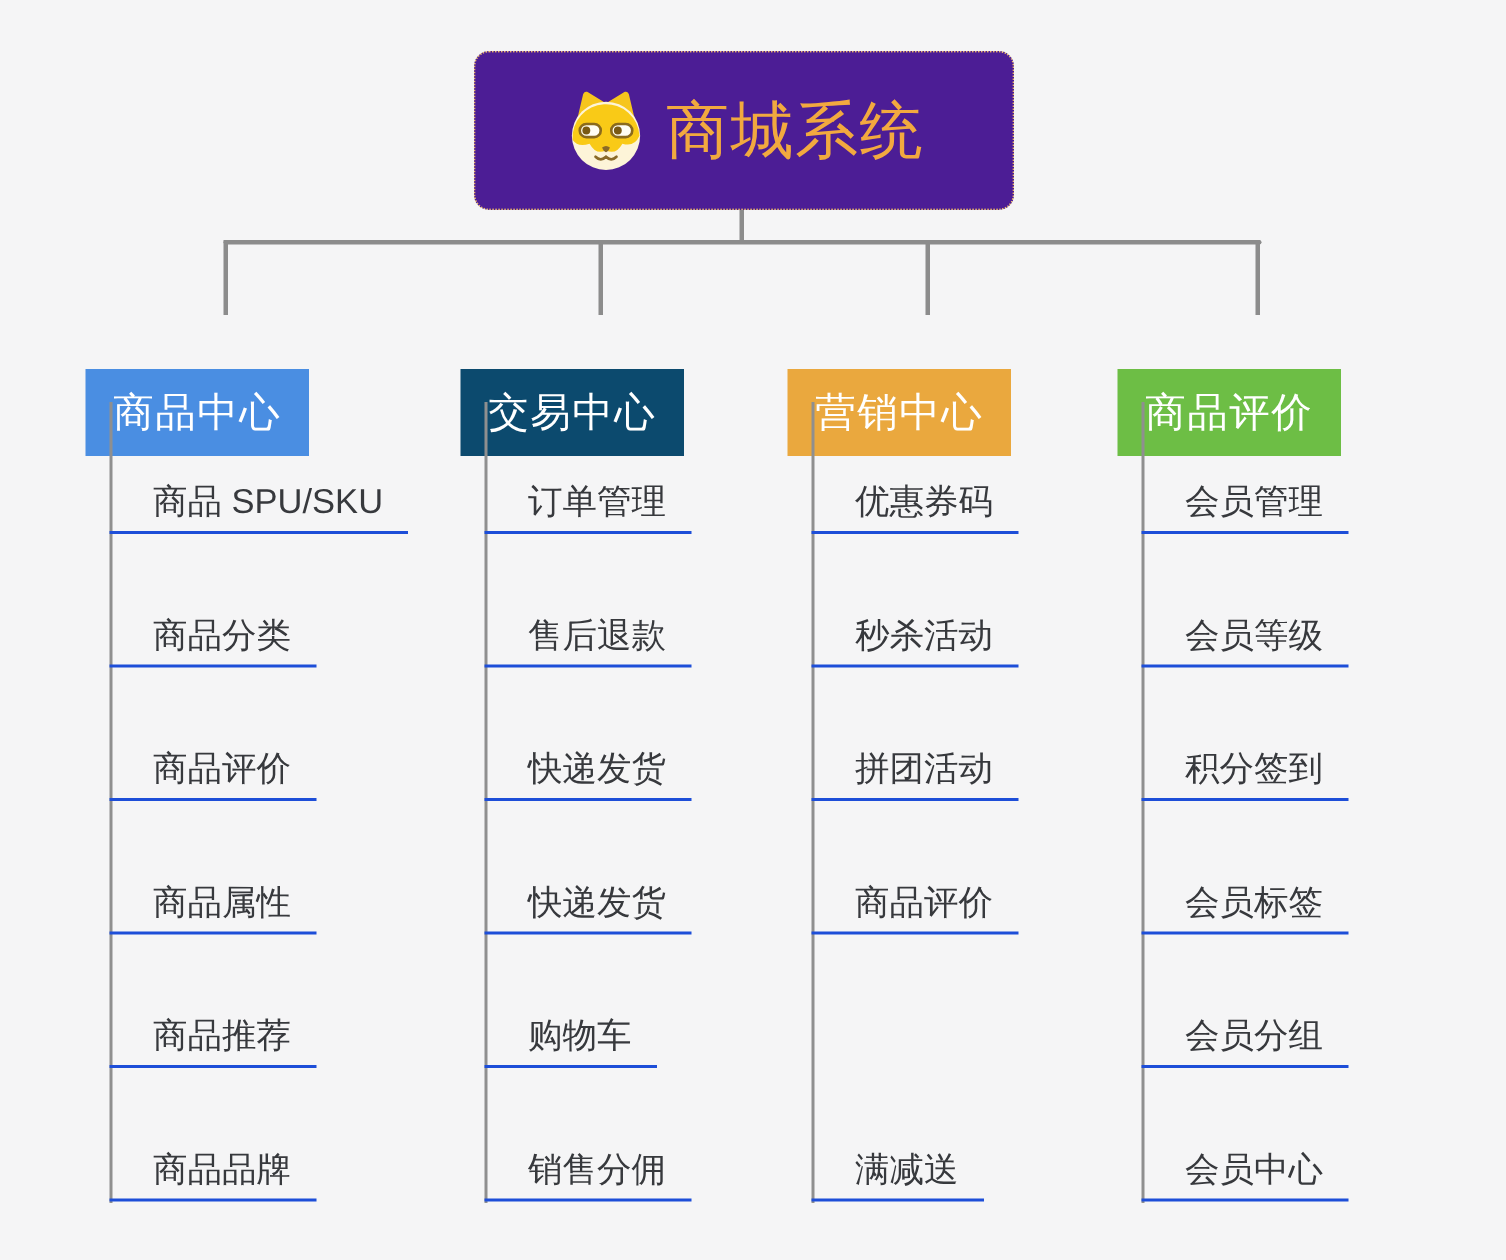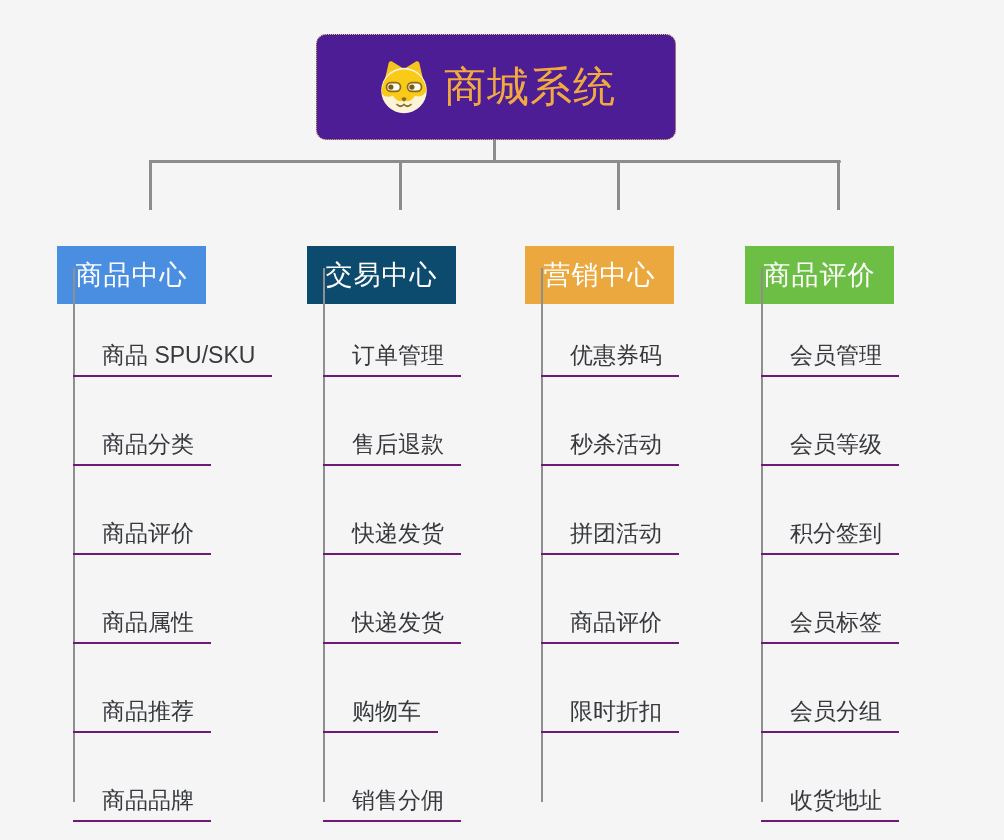--- a/index.html
+++ b/index.html
@@ -70,23 +70,22 @@
     background:#8f8f8f;
   }
   .child{
     position:absolute;left:0;
     display:inline-block;
     white-space:nowrap;
     font-size:23px;
     line-height:28px;
     color:#37393d;
     padding:0 17px 6px 29px;
-    border-bottom:2px solid #701a75;
+    border-bottom:2px solid #1d4ed8;
     cursor:default;
-    margin-top:21px;
   }
   .r1{top:52px;} .r2{top:141px;} .r3{top:230px;}
   .r4{top:319px;} .r5{top:408px;} .r6{top:497px;}
 </style>
 </head>
 <body>
 
 <div class="stage">
 
   <div class="root-node">
@@ -141,26 +140,26 @@
     <div class="child r5">购物车</div>
     <div class="child r6">销售分佣</div>
   </div>
 
   <div class="col col-3">
     <div class="trunk"></div>
     <div class="child r1">优惠券码</div>
     <div class="child r3">拼团活动</div>
     <div class="child r2">秒杀活动</div>
     <div class="child r4">商品评价</div>
-    <div class="child r5">限时折扣</div>
+    <div class="child r6">满减送</div>
   </div>
 
   <div class="col col-4">
     <div class="trunk"></div>
     <div class="child r1">会员管理</div>
     <div class="child r2">会员等级</div>
     <div class="child r3">积分签到</div>
     <div class="child r4">会员标签</div>
     <div class="child r5">会员分组</div>
-    <div class="child r6">收货地址</div>
+    <div class="child r6">会员中心</div>
   </div>
 
 </div>
 
 </body></html>

